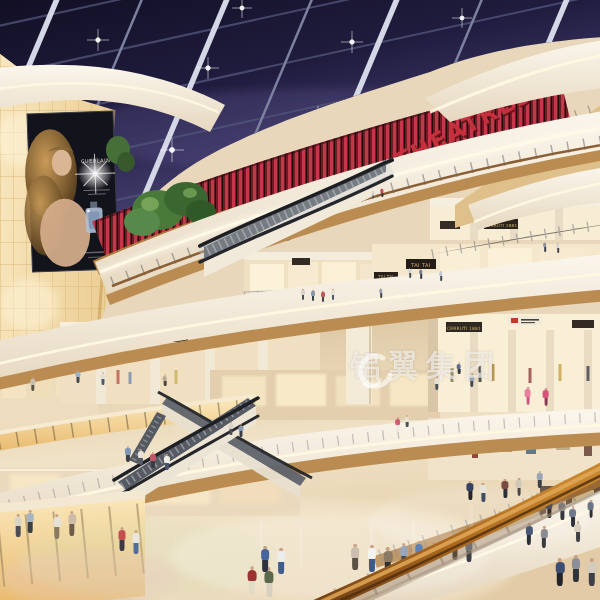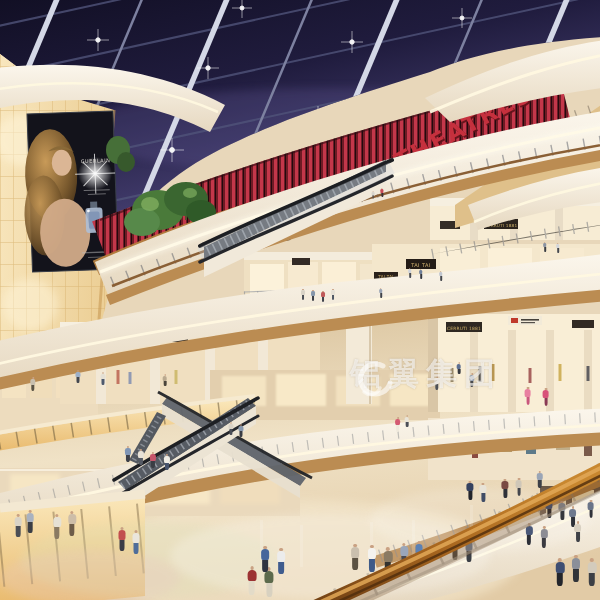--- a/index.html
+++ b/index.html
@@ -5,21 +5,21 @@
   html,body{margin:0;padding:0;background:#222}
   .stage{position:relative;width:600px;height:600px;overflow:hidden;
          font-family:"DejaVu Sans",sans-serif;background:#e8d7ba}
   .stage svg{position:absolute;left:0;top:0}
   #people-layer{position:absolute;left:0;top:0;width:600px;height:600px;z-index:3;pointer-events:none}
   .person{position:absolute;display:flex;flex-direction:column;align-items:center;transform:translateX(-50%)}
   .person .hd{width:34%;aspect-ratio:1/1;border-radius:50%;background:#c9a183;flex:none}
   .person .tp{width:88%;height:38%;border-radius:45% 45% 20% 20%/35%;flex:none}
   .person .lg{width:55%;height:46%;border-radius:0 0 35% 35%;flex:none}
   #rail-layer{z-index:4}
-  #watermark{position:absolute;left:350px;top:358px;z-index:5;display:flex;align-items:flex-end;gap:5px;
+  #watermark{position:absolute;left:350px;top:350px;z-index:5;display:flex;align-items:flex-end;gap:5px;
              pointer-events:none}
   #watermark .wm-text{font-size:31px;font-weight:700;letter-spacing:7px;color:rgba(255,255,255,.62);
              text-shadow:0 0 2px rgba(130,110,80,.35);white-space:nowrap;line-height:1}
   .base-svg{z-index:1}
 </style>
 </head>
 <body>
 
 <div class="stage">
 

